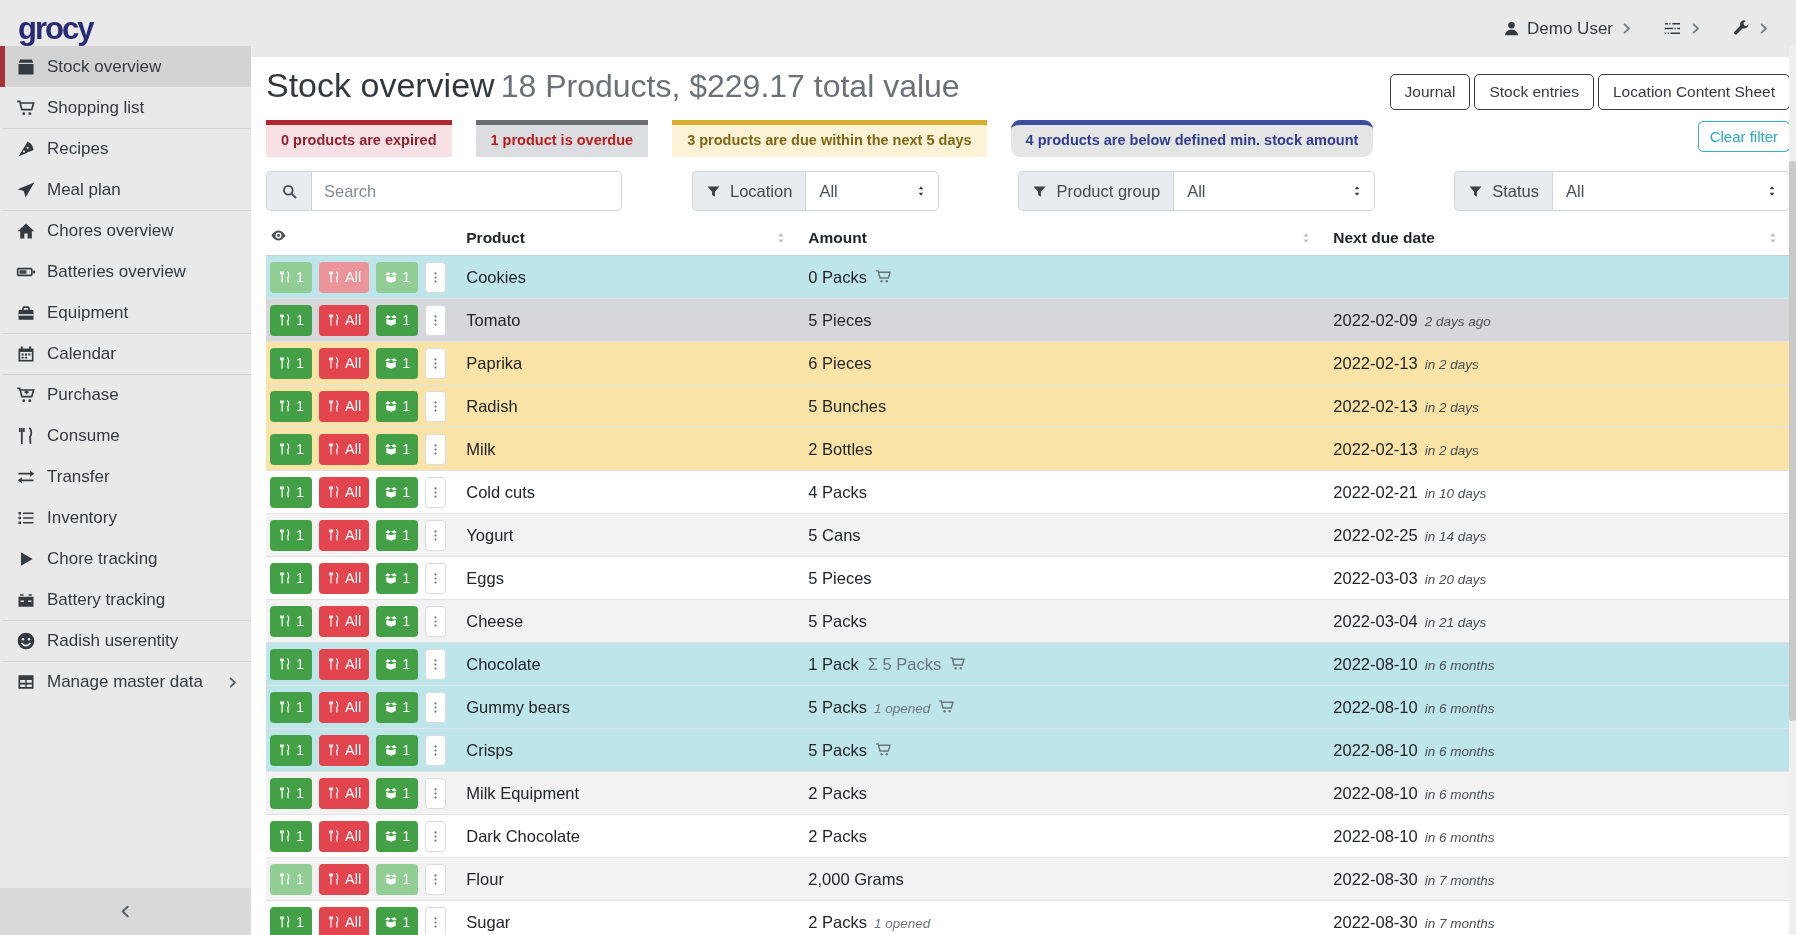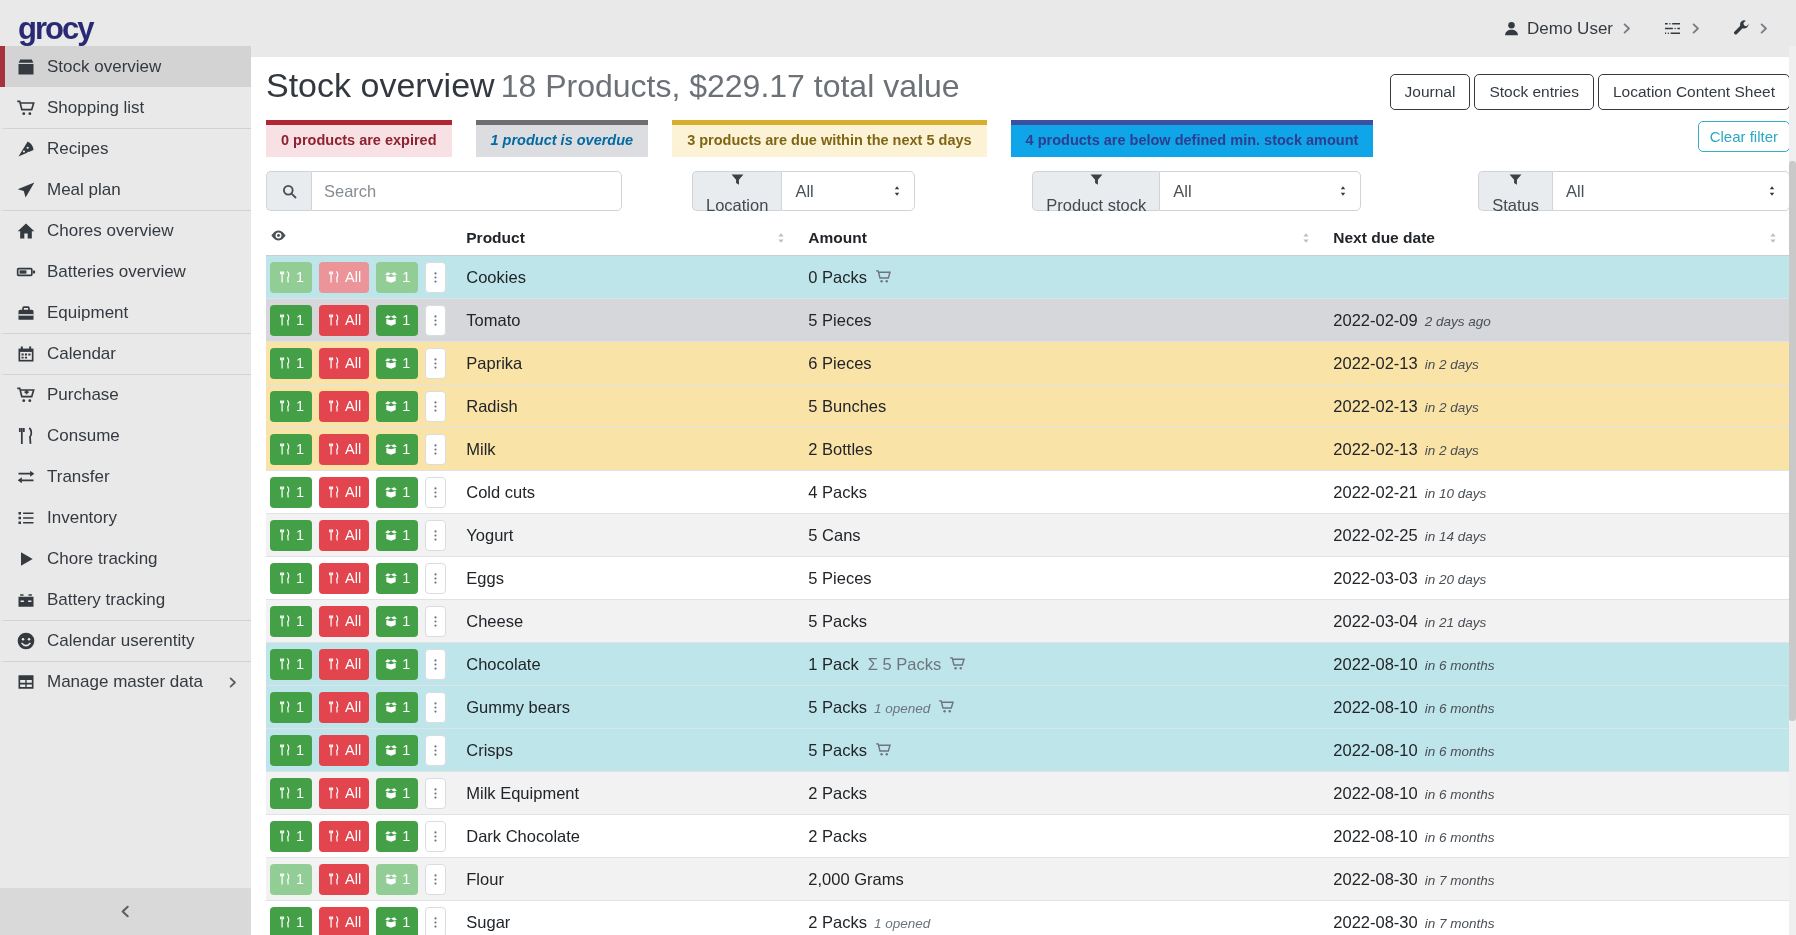--- a/index.html
+++ b/index.html
@@ -34,38 +34,38 @@
   .page-subtitle{color:#6b7176;font-weight:400;font-size:32px;margin-left:6px;}
   .head-buttons{display:flex;gap:4px;margin-top:17px;}
   .btn-outline-dark{background:#fff;border:1px solid #343a40;color:#343a40;border-radius:5px;
                     font-size:15.5px;padding:8px 14px;font-family:inherit;cursor:pointer;white-space:nowrap;}
 
   
   .cards-row{display:flex;align-items:flex-start;margin-top:10px;}
   .status-card{border-top:5px solid;padding:7px 15px 9px;font-weight:bold;font-size:14.5px;
                margin-right:24px;cursor:pointer;white-space:nowrap;}
   .sc-expired{border-color:#b02633;background:#f7e1e4;color:#8f2130;}
-  .sc-overdue{border-color:#6e6e72;background:#dcdde0;color:#0369a1;font-style:italic;}
+  .sc-overdue{border-color:#6e6e72;background:#dcdde0;color:#b91c1c;}
   .sc-due-soon{border-color:#d9ae2c;background:#fcf3d7;color:#806515;}
-  .sc-below-min{border-color:#3d4fa0;background:#0ea5e9;color:#303d8f;}
+  .sc-below-min{border-color:#3d4fa0;background:#e5e5e5;color:#303d8f;border-radius:9px;}
   .clear-filter{margin-left:auto;background:#fff;border:1px solid #31b0c6;color:#2aa9c0;
                 border-radius:5px;font-size:15px;padding:6px 11px;font-family:inherit;cursor:pointer;margin-top:1px;white-space:nowrap;}
 
   
   .filters-row{display:flex;justify-content:space-between;margin-top:14px;}
   .search-group{display:flex;width:356px;height:40px;}
   .input-prepend{width:45px;background:#e9ecef;border:1px solid #ced4da;border-right:0;
                  border-radius:5px 0 0 5px;display:flex;align-items:center;justify-content:center;color:#495057;box-sizing:border-box;}
   .input-prepend .icon{width:17px;height:17px;}
   .search-input{flex:1;border:1px solid #ced4da;border-radius:0 5px 5px 0;padding:4px 12px;
                 font-size:16.5px;color:#495057;font-family:inherit;outline:none;box-sizing:border-box;min-width:0;}
   .search-input::placeholder{color:#858c93;}
   .filter-group{display:flex;height:40px;}
   .filter-label{display:flex;align-items:center;gap:9px;background:#e9ecef;border:1px solid #ced4da;
-                border-right:0;border-radius:5px 0 0 5px;padding:0 13px;font-size:16.5px;color:#44494e;white-space:nowrap;flex-direction:column;}
+                border-right:0;border-radius:5px 0 0 5px;padding:0 13px;font-size:16.5px;color:#44494e;white-space:nowrap;}
   .filter-label .icon{width:15px;height:15px;color:#3c4146;}
   .filter-select{display:flex;align-items:center;justify-content:space-between;background:#fff;
                  border:1px solid #ced4da;border-radius:0 5px 5px 0;padding:0 10px 0 13px;
                  font-size:16.5px;color:#495057;cursor:pointer;box-sizing:border-box;}
   .filter-select .icon{width:14px;height:14px;color:#343a40;}
   .fs-location{width:134px;}
   .fs-product-group{width:202px;}
   .fs-status{width:238px;}
 
   
@@ -292,21 +292,21 @@
         </div>
         <div class="nav-item divider">
           <span class="icon nav-icon">
             <svg viewBox="0 0 24 24">
               <circle cx="12" cy="12" r="10" fill="currentColor"></circle>
               <circle cx="8.4" cy="9.8" r="1.5" fill="#e9e9e9"></circle>
               <circle cx="15.6" cy="9.8" r="1.5" fill="#e9e9e9"></circle>
               <path d="M6.8 14.3c1.3 2.1 3 3.2 5.2 3.2s3.9-1.1 5.2-3.2" stroke="#e9e9e9" stroke-width="1.9" fill="none"></path>
             </svg>
           </span>
-          <span>Calendar userentity</span>
+          <span>Radish userentity</span>
         </div>
         <div class="nav-item divider">
           <span class="icon nav-icon">
             <svg viewBox="0 0 24 24">
               <path fill="currentColor" fill-rule="evenodd" d="M3 4h18v16H3zM5 9.5h6.2v3.4H5zm7.8 0H19v3.4h-6.2zM5 14.9h6.2V18H5zm7.8 0H19V18h-6.2z"></path>
             </svg>
           </span>
           <span>Manage master data</span>
           <span class="icon nav-chev">
             <svg viewBox="0 0 24 24" fill="none" stroke="currentColor" stroke-width="3.4" stroke-linecap="round" stroke-linejoin="round">
@@ -376,21 +376,21 @@
               </span>
             </div>
           </div>
           <div class="filter-group">
             <span class="filter-label">
               <span class="icon">
                 <svg viewBox="0 0 24 24">
                   <path fill="currentColor" d="M2.5 4h19l-7.2 8.2v8.3l-4.6-2.9v-5.4z"></path>
                 </svg>
               </span>
-              <span>Product stock</span>
+              <span>Product group</span>
             </span>
             <div class="filter-select fs-product-group">
               <span>All</span>
               <span class="icon">
                 <svg viewBox="0 0 24 24">
                   <path fill="currentColor" d="M12 4l3.8 4.8H8.2zM12 20l-3.8-4.8h7.6z"></path>
                 </svg>
               </span>
             </div>
           </div>

